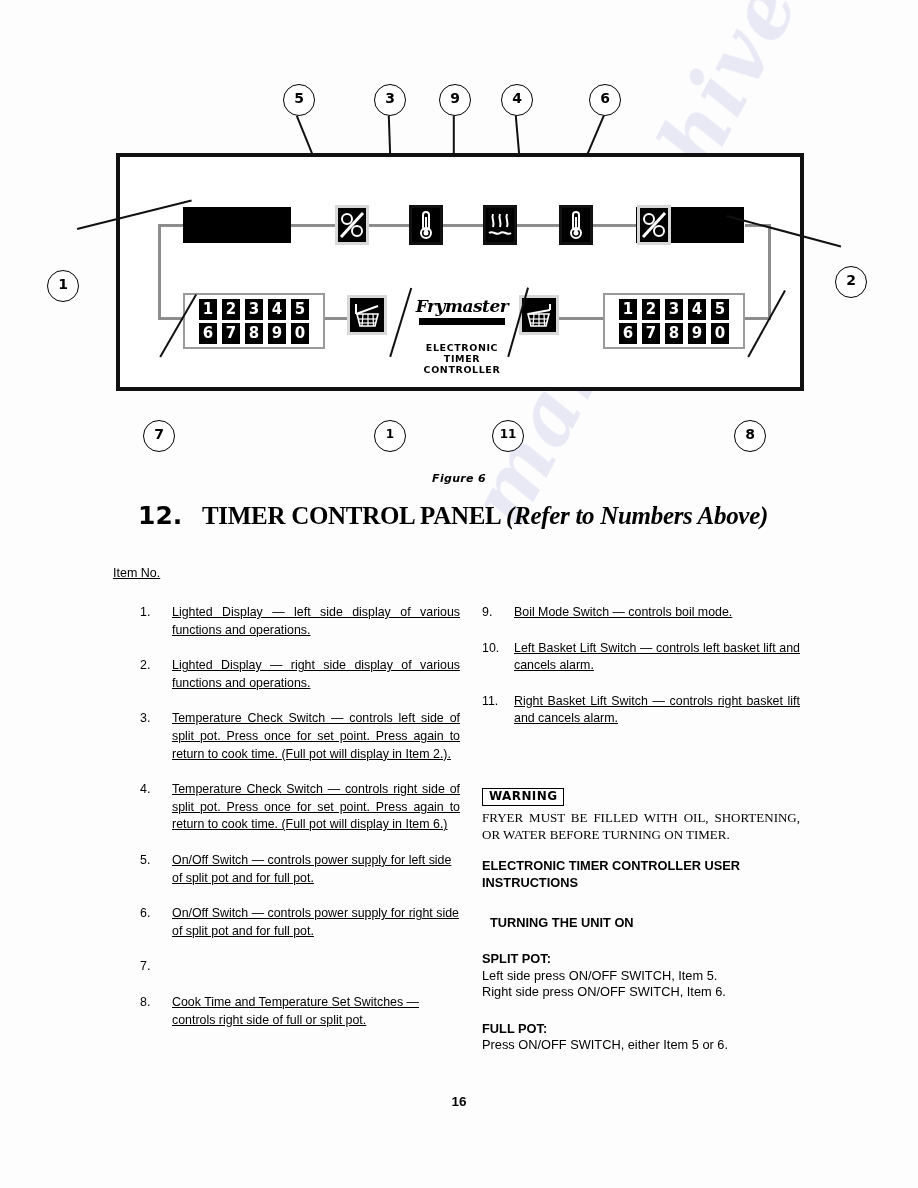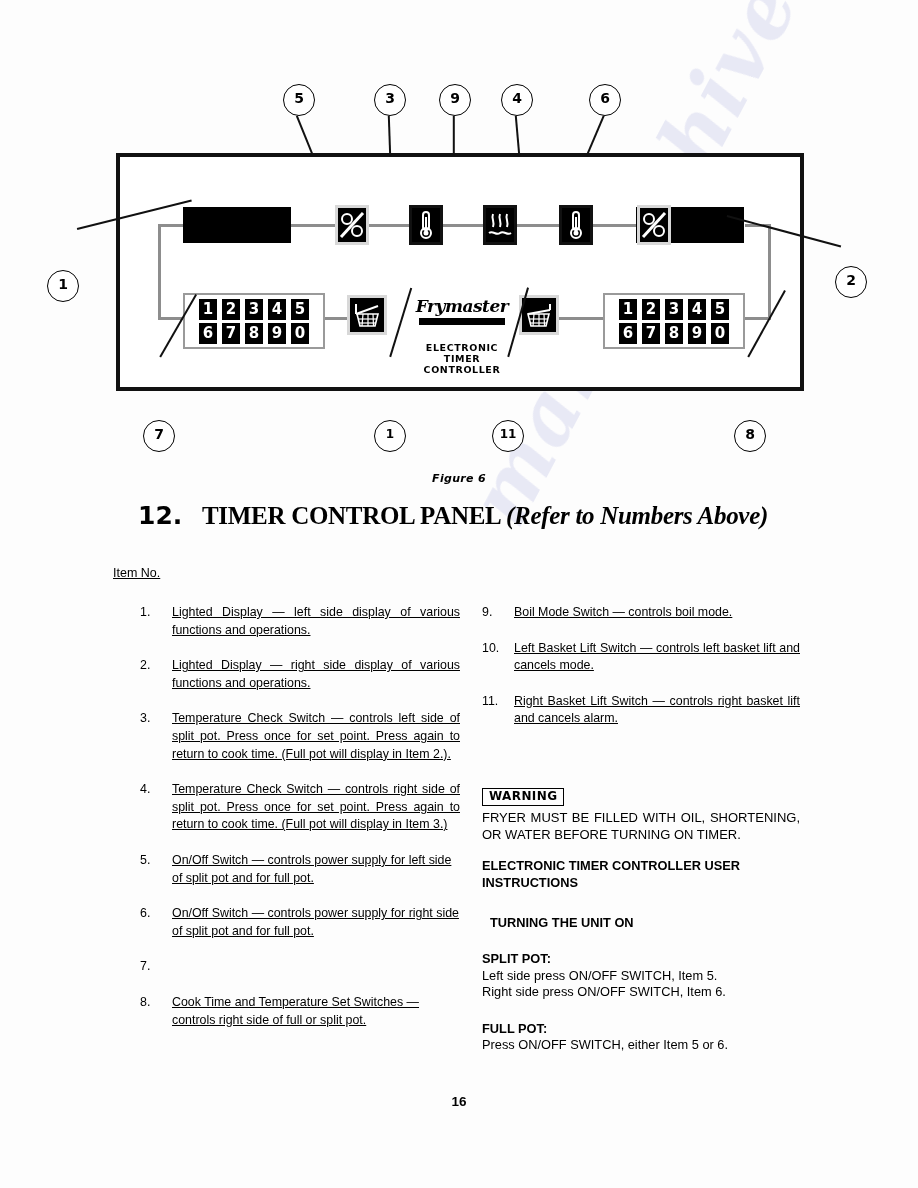--- a/index.html
+++ b/index.html
@@ -306,21 +306,21 @@
     border: 1.8px solid #000;
     padding: 1px 6px 2px 6px;
     font-family: "DejaVu Sans", sans-serif;
     font-weight: 700;
     font-size: 12px;
     letter-spacing: 0.4px;
     line-height: 13px;
   }
   .warning-text {
     margin-top: 4px;
-    font-family: Liberation Sans, sans-serif;
+    font-family: Liberation Serif, serif;
     font-size: 13px;
     line-height: 16.5px;
     text-align: justify;
   }
 
   .instr {
     position: absolute;
     left: 482px;
     top: 858px;
     width: 318px;
@@ -563,21 +563,21 @@
     <div class="li">
       <div class="num">2.</div>
       <div class="txt">Lighted Display — right side display of various functions and operations.</div>
     </div>
     <div class="li">
       <div class="num">3.</div>
       <div class="txt">Temperature Check Switch — controls left side of split pot. Press once for set point. Press again to return to cook time. (Full pot will display in Item 2.).</div>
     </div>
     <div class="li">
       <div class="num">4.</div>
-      <div class="txt">Temperature Check Switch — controls right side of split pot. Press once for set point. Press again to return to cook time. (Full pot will display in Item 3.)</div>
+      <div class="txt">Temperature Check Switch — controls right side of split pot. Press once for set point. Press again to return to cook time. (Full pot will display in Item 6.)</div>
     </div>
     <div class="li">
       <div class="num">5.</div>
       <div class="txt nojust">On/Off Switch — controls power supply for left side of split pot and for full pot.</div>
     </div>
     <div class="li">
       <div class="num">6.</div>
       <div class="txt nojust">On/Off Switch — controls power supply for right side of split pot and for full pot.</div>
     </div>
     <div class="li">
@@ -589,21 +589,21 @@
     </div>
   </div>
 
   <div class="col right">
     <div class="li">
       <div class="num">9.</div>
       <div class="txt nojust">Boil Mode Switch — controls boil mode.</div>
     </div>
     <div class="li">
       <div class="num">10.</div>
-      <div class="txt">Left Basket Lift Switch — controls left basket lift and cancels mode.</div>
+      <div class="txt">Left Basket Lift Switch — controls left basket lift and cancels alarm.</div>
     </div>
     <div class="li">
       <div class="num">11.</div>
       <div class="txt">Right Basket Lift Switch — controls right basket lift and cancels alarm.</div>
     </div>
   </div>
 
   <div class="warning-wrap">
     <div class="warning-badge">WARNING</div>
     <div class="warning-text">FRYER MUST BE FILLED WITH OIL, SHORTENING, OR WATER BEFORE TURNING ON TIMER.</div>

